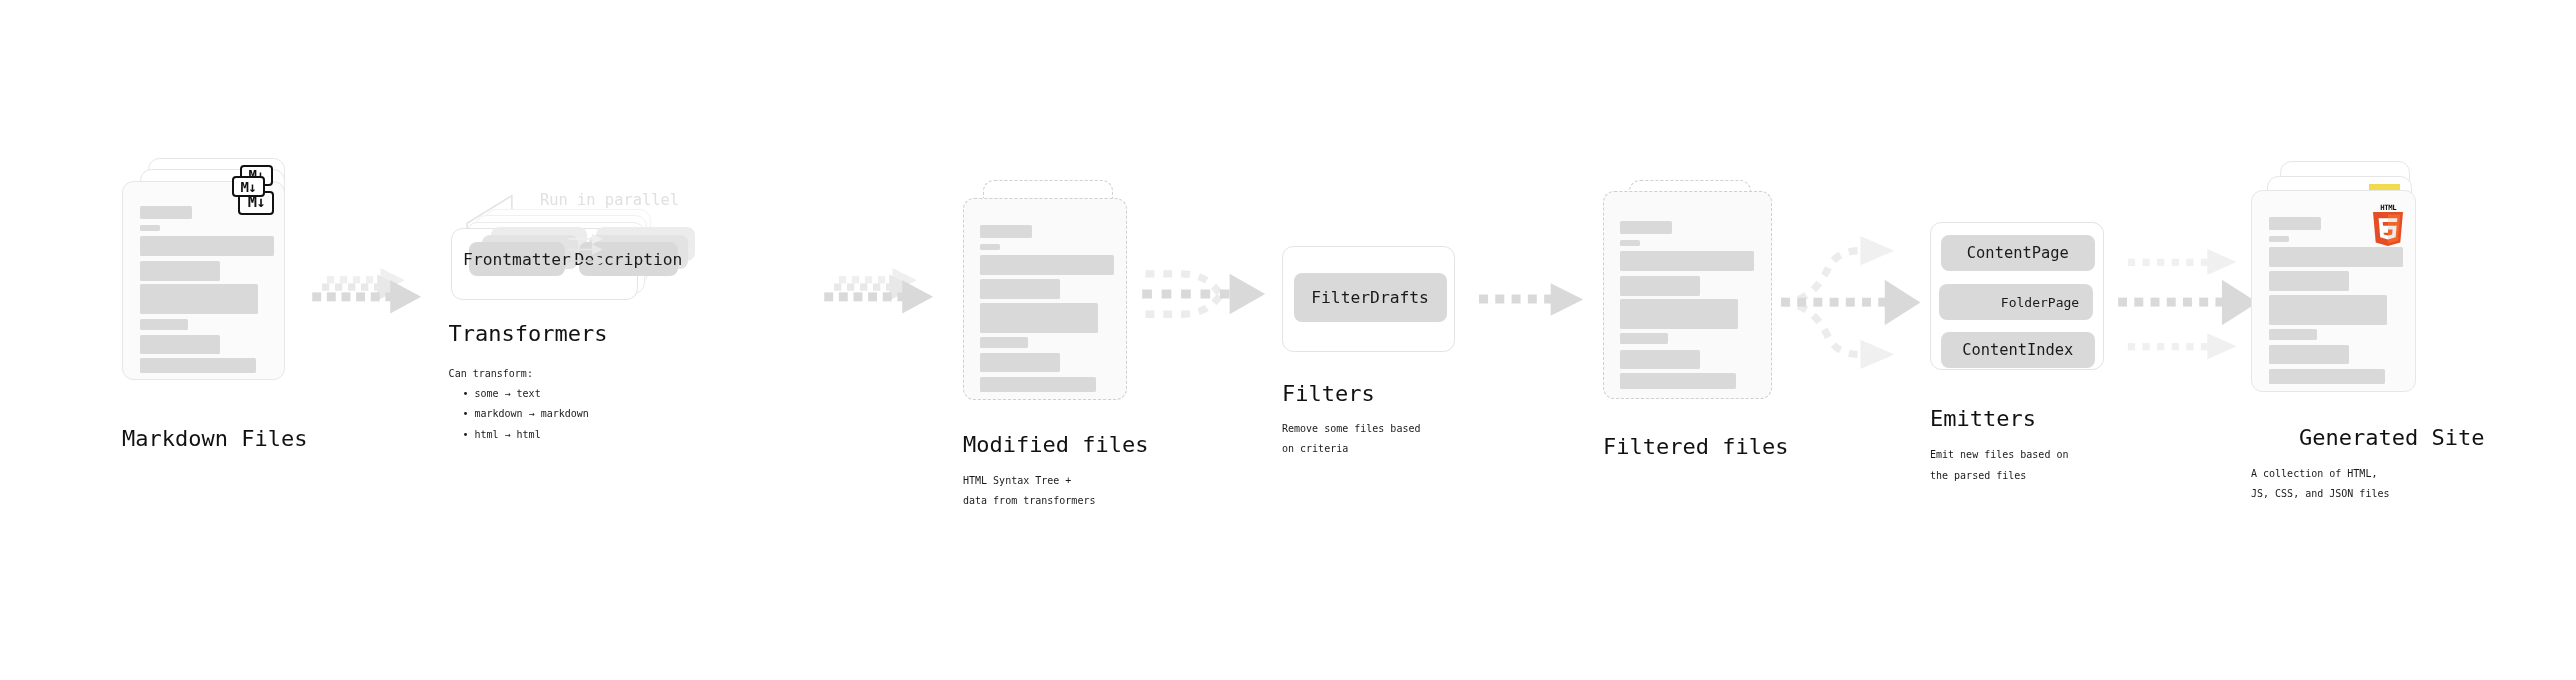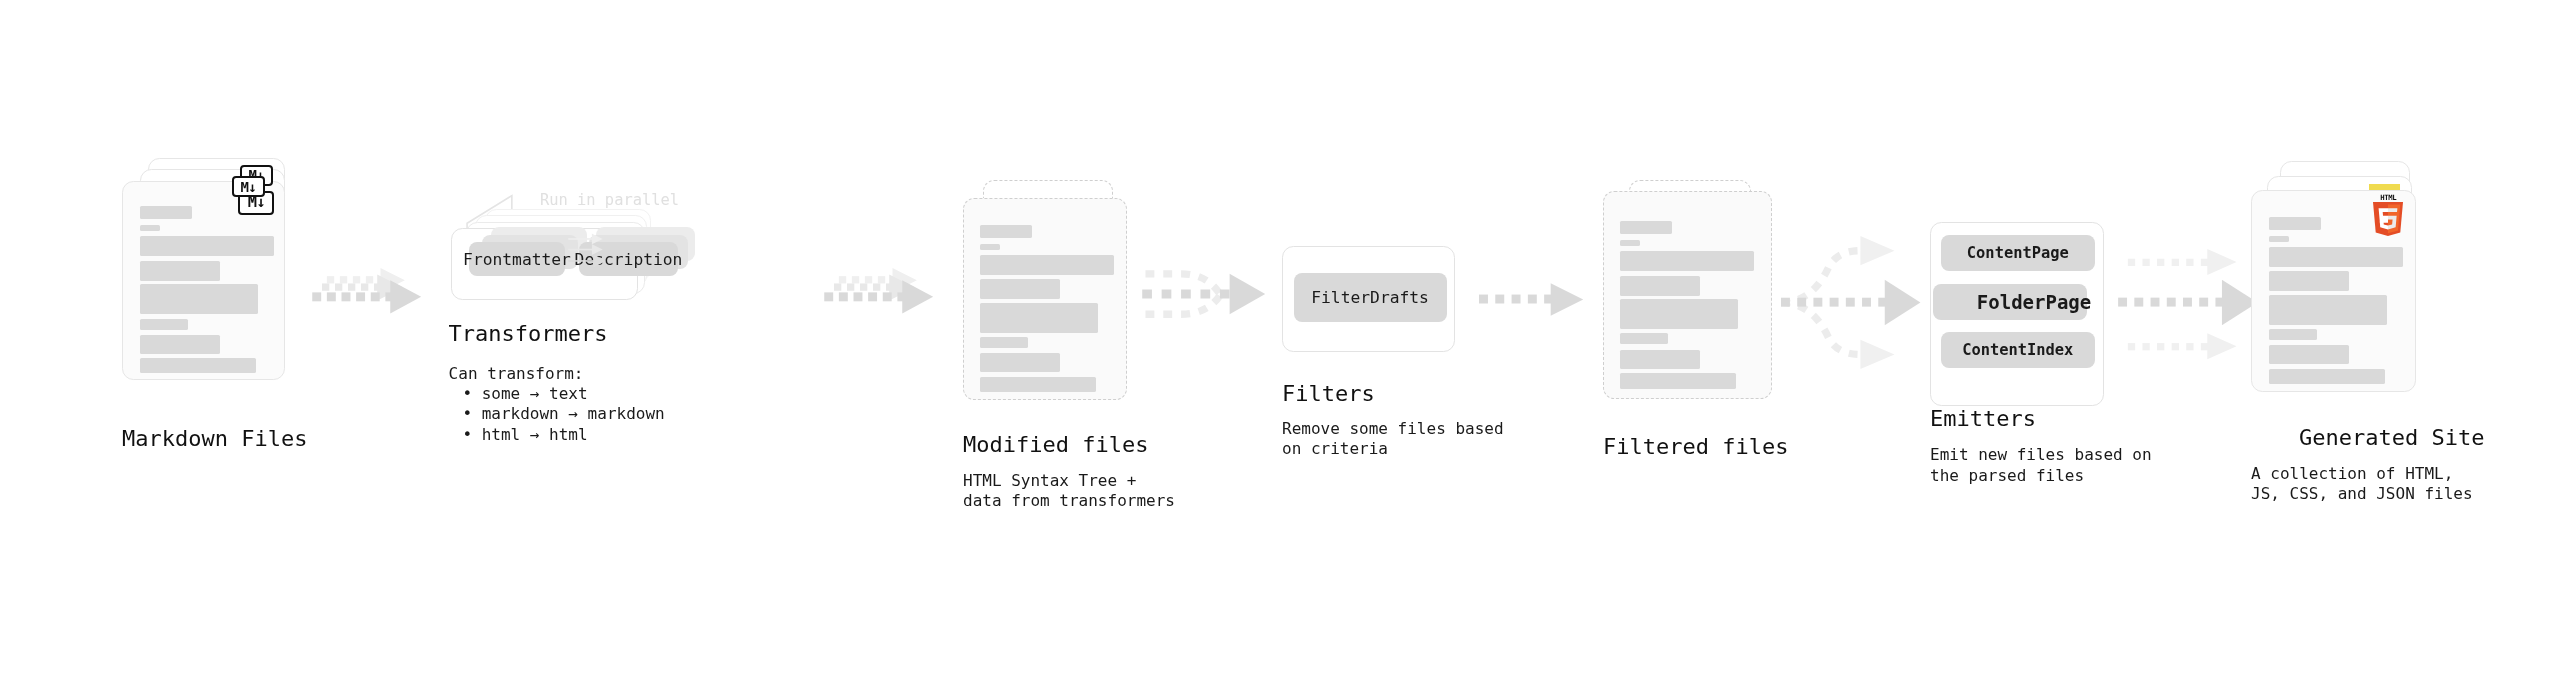--- a/index.html
+++ b/index.html
@@ -82,21 +82,21 @@
   .chip.g1 { background:#ececec; }
   .chip.g2 { background:#e3e3e3; }
 
   
   .title {
     position: absolute;
     font-size: 22px; color: #111; white-space: nowrap; letter-spacing: 0px;
   }
   .sub {
     position: absolute;
-    font-size: 16px; color: #1a1a1a; line-height: 20.3px; white-space: pre;
+    font-size: 10px; color: #1a1a1a; line-height: 20.3px; white-space: pre;
   }
   .note {
     position: absolute;
     font-size: 15.4px; color: #e0e0e0; white-space: nowrap;
   }
 
   svg { position: absolute; overflow: visible; }
 </style>
 </head>
 <body>
@@ -303,23 +303,23 @@
       <rect x="40" y="76" width="11" height="11"></rect>
         <rect x="60" y="76" width="11" height="11"></rect>
       <rect x="80" y="76" width="11" height="11"></rect>
         <rect x="100" y="76" width="11" height="11"></rect>
       <rect x="120" y="76" width="11" height="11"></rect>
       <polygon points="128,54 172,82 128,110"></polygon>
     </g>
   </svg>
 
   <div class="stage" style="left:1930px; top:222px;">
-    <div class="pbox" style="left:0px; top:0px; width:174px; height:184px;font-weight:bold;">
+    <div class="pbox" style="left:0px; top:0px; width:174px; height:148px;">
       <div class="chip" style="left:9.8px; top:12.2px; width:154px; height:36px; font-size:15.4px;">ContentPage</div>
-      <div class="chip" style="left:2px; top:61px; width:154px; height:36px; font-size:19px;padding-left:48px;">FolderPage</div>
+      <div class="chip" style="left:8px; top:61px; width:154px; height:36px; font-size:13px;padding-left:48px;">FolderPage</div>
       <div class="chip" style="left:9.8px; top:109px; width:154px; height:36px; font-size:15.4px;">ContentIndex</div>
     </div>
     <div class="title" style="left:0px; top:184px;">Emitters</div>
     <div class="sub" style="left:0px; top:223px;">Emit new files based on</div>
     <div class="sub" style="left:0px; top:244px;">the parsed files</div>
   </div>
 
   <svg style="left:2118px; top:236px;" width="203" height="146" viewBox="0 0 250 180">
     <g fill="#f0f0f0">
       <rect x="12" y="28" width="9" height="9"></rect>
@@ -356,21 +356,21 @@
       <div class="card back2" style="left:29px; top:0px; width:130px; height:49px;">
         <div class="css-badge" style="right:9.8px; top:5.7px;margin-top:44px;">
           <div class="txt">CSS</div>
           <div class="bar"></div>
         </div>
       </div>
       <div class="card back1" style="left:16.3px; top:15.4px; width:145px; height:49px;">
         <div class="js-badge" style="right:11.4px; top:6.5px;"></div>
       </div>
       <div class="card card-front" style="left:0px; top:29px; width:165px; height:202px;">
-        <div class="html5-badge" style="right:9.8px; top:3px;">
+        <div class="html5-badge" style="right:9.8px; top:13px;">
           <div class="lbl">HTML</div>
           <svg width="34" height="34" viewBox="0 0 512 512" style="position:relative;">
             <polygon fill="#e44d26" points="71,460 30,0 482,0 441,460 255,512"></polygon>
             <polygon fill="#f16529" points="256,472 406,431 441,37 256,37"></polygon>
             <polygon fill="#ffffff" points="256,208 181,208 176,150 256,150 256,94 255,94 114,94 116,114 134,313 256,313"></polygon>
             <polygon fill="#ffffff" points="256,355 255,355 192,338 188,293 160,293 132,293 139,382 255,414 256,414"></polygon>
             <polygon fill="#ebebeb" points="255,208 255,263 325,263 318,338 255,355 255,413 371,381 372,370 385,223 387,208 371,208"></polygon>
             <polygon fill="#ebebeb" points="255,94 255,129 255,150 255,150 391,150 391,150 392,150 393,138 396,114 397,94"></polygon>
           </svg>
         </div>

